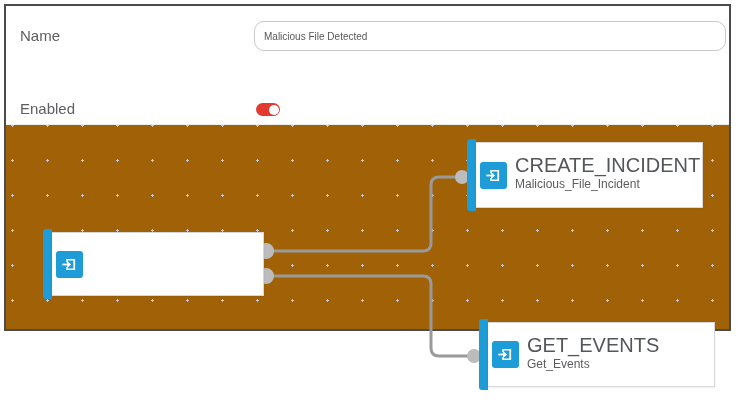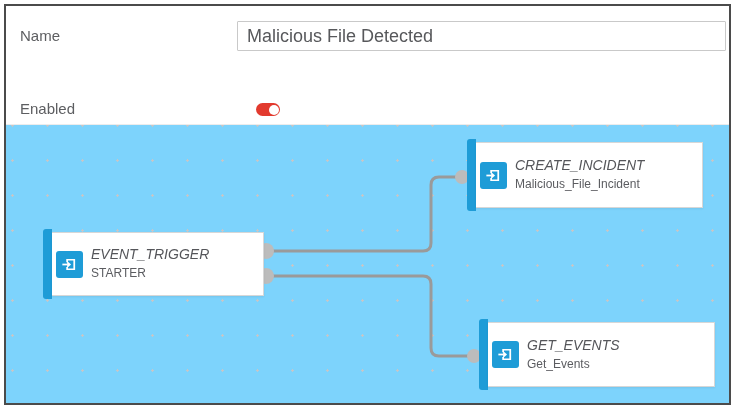--- a/index.html
+++ b/index.html
@@ -1,32 +1,32 @@
 <!DOCTYPE html>
 <html><head>
 <meta charset="utf-8">
 <style>
   html,body{margin:0;padding:0;background:#ffffff;}
   body{width:737px;height:411px;position:relative;font-family:"Liberation Sans",sans-serif;overflow:hidden;}
 
   .frame{
-    position:absolute;left:4px;top:4px;width:727px;height:401px;
-    border:2px solid #4b4b4b;background:#7dd3fc;box-sizing:border-box;
+    position:absolute;left:4px;top:4px;width:727px;height:327px;
+    border:2px solid #4b4b4b;background:#a16207;box-sizing:border-box;
   }
 
   
   .form-area{position:absolute;left:0;top:0;right:0;height:118px;background:#fff;}
   .field-label{
     position:absolute;left:14px;height:30px;line-height:30px;
     font-size:15px;color:#5d5e61;
   }
   .field-input{
-    position:absolute;left:231px;right:3px;height:30px;box-sizing:border-box;
-    border:1px solid #c9c9c9;background:#fff;border-radius:1px;
-    font-family:"Liberation Sans",sans-serif;font-size:18px;color:#57585b;
+    position:absolute;left:248px;right:3px;height:30px;box-sizing:border-box;
+    border:1px solid #c9c9c9;background:#fff;border-radius:10px;
+    font-family:"Liberation Sans",sans-serif;font-size:10px;color:#57585b;
     padding:0 9px;outline:none;
   }
   .toggle{
     position:absolute;left:250px;top:97px;width:24px;height:13px;
     background:#e23a2e;border-radius:8px;cursor:pointer;
   }
   .toggle .knob{
     position:absolute;right:1px;top:1.5px;width:10px;height:10px;
     background:#fff;border-radius:50%;
   }
@@ -52,21 +52,21 @@
     background:#fff;border:1px solid #d7d7d7;border-left:none;
     box-shadow:0 1px 2px rgba(0,0,0,0.07);
     display:flex;align-items:center;
   }
   .node .nicon{
     width:27px;height:27px;margin-left:4px;flex:0 0 27px;
     background:#1e9cd7;border-radius:3px;
     display:flex;align-items:center;justify-content:center;
   }
   .node .ntext{margin-left:8px;overflow:hidden;}
-  .node .ntitle{font-size:14px;color:#55565a;line-height:19px;white-space:nowrap;font-style:italic;}
+  .node .ntitle{font-size:20px;color:#55565a;line-height:19px;white-space:nowrap;}
   .node .nsub{font-size:12px;color:#5b5c60;line-height:19px;white-space:nowrap;}
 
   #node-event-trigger{left:37px;top:226px;width:221px;height:64px;}
   #node-create-incident{left:461px;top:136px;width:236px;height:66px;}
   #node-get-events{left:473px;top:316px;width:236px;height:65px;border-radius:29px;}
 </style>
 </head>
 <body>
 
 <div class="frame">
@@ -100,24 +100,20 @@
   <div class="node" id="node-event-trigger">
     <div class="bar"></div>
     <div class="card">
       <div class="nicon">
         <svg width="19" height="19" viewBox="0 0 24 24">
           <path d="M9 9 V6 H18 V18 H9 V15" fill="none" stroke="#fff" stroke-width="2.2"></path>
           <line x1="3" y1="12" x2="9.5" y2="12" stroke="#fff" stroke-width="2.2"></line>
           <polygon points="9,7.5 14,12 9,16.5" fill="#fff"></polygon>
         </svg>
       </div>
-      <div class="ntext">
-        <div class="ntitle">EVENT_TRIGGER</div>
-        <div class="nsub">STARTER</div>
-      </div>
     </div>
   </div>
 
   <div class="node" id="node-create-incident">
     <div class="bar"></div>
     <div class="card">
       <div class="nicon">
         <svg width="19" height="19" viewBox="0 0 24 24">
           <path d="M9 9 V6 H18 V18 H9 V15" fill="none" stroke="#fff" stroke-width="2.2"></path>
           <line x1="3" y1="12" x2="9.5" y2="12" stroke="#fff" stroke-width="2.2"></line>

